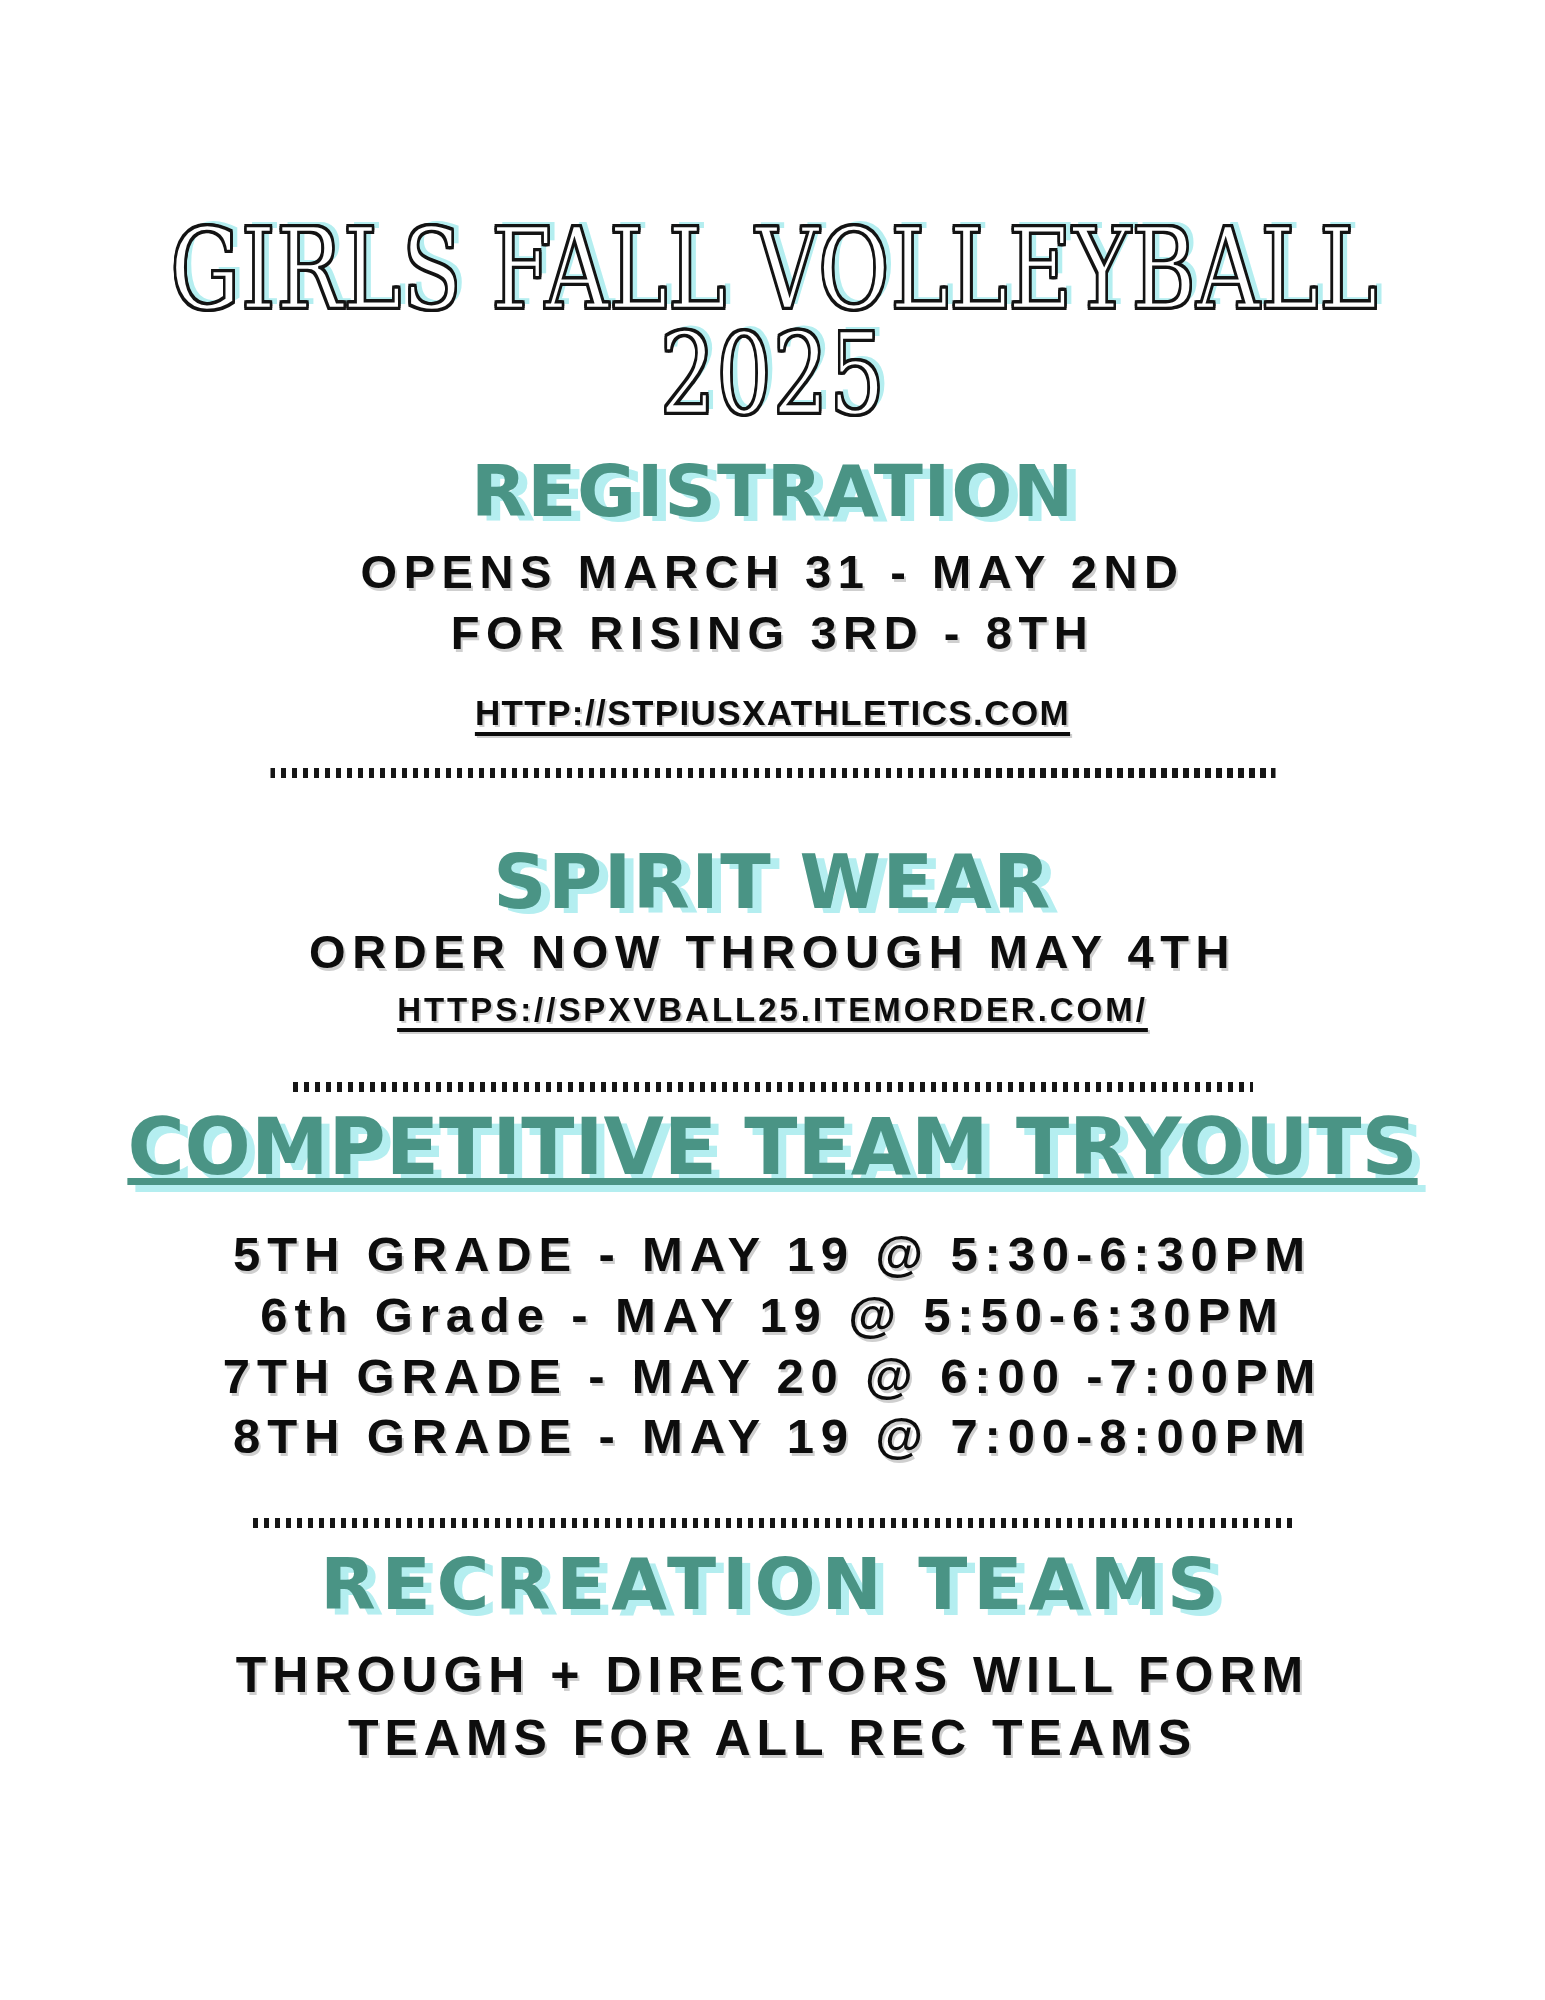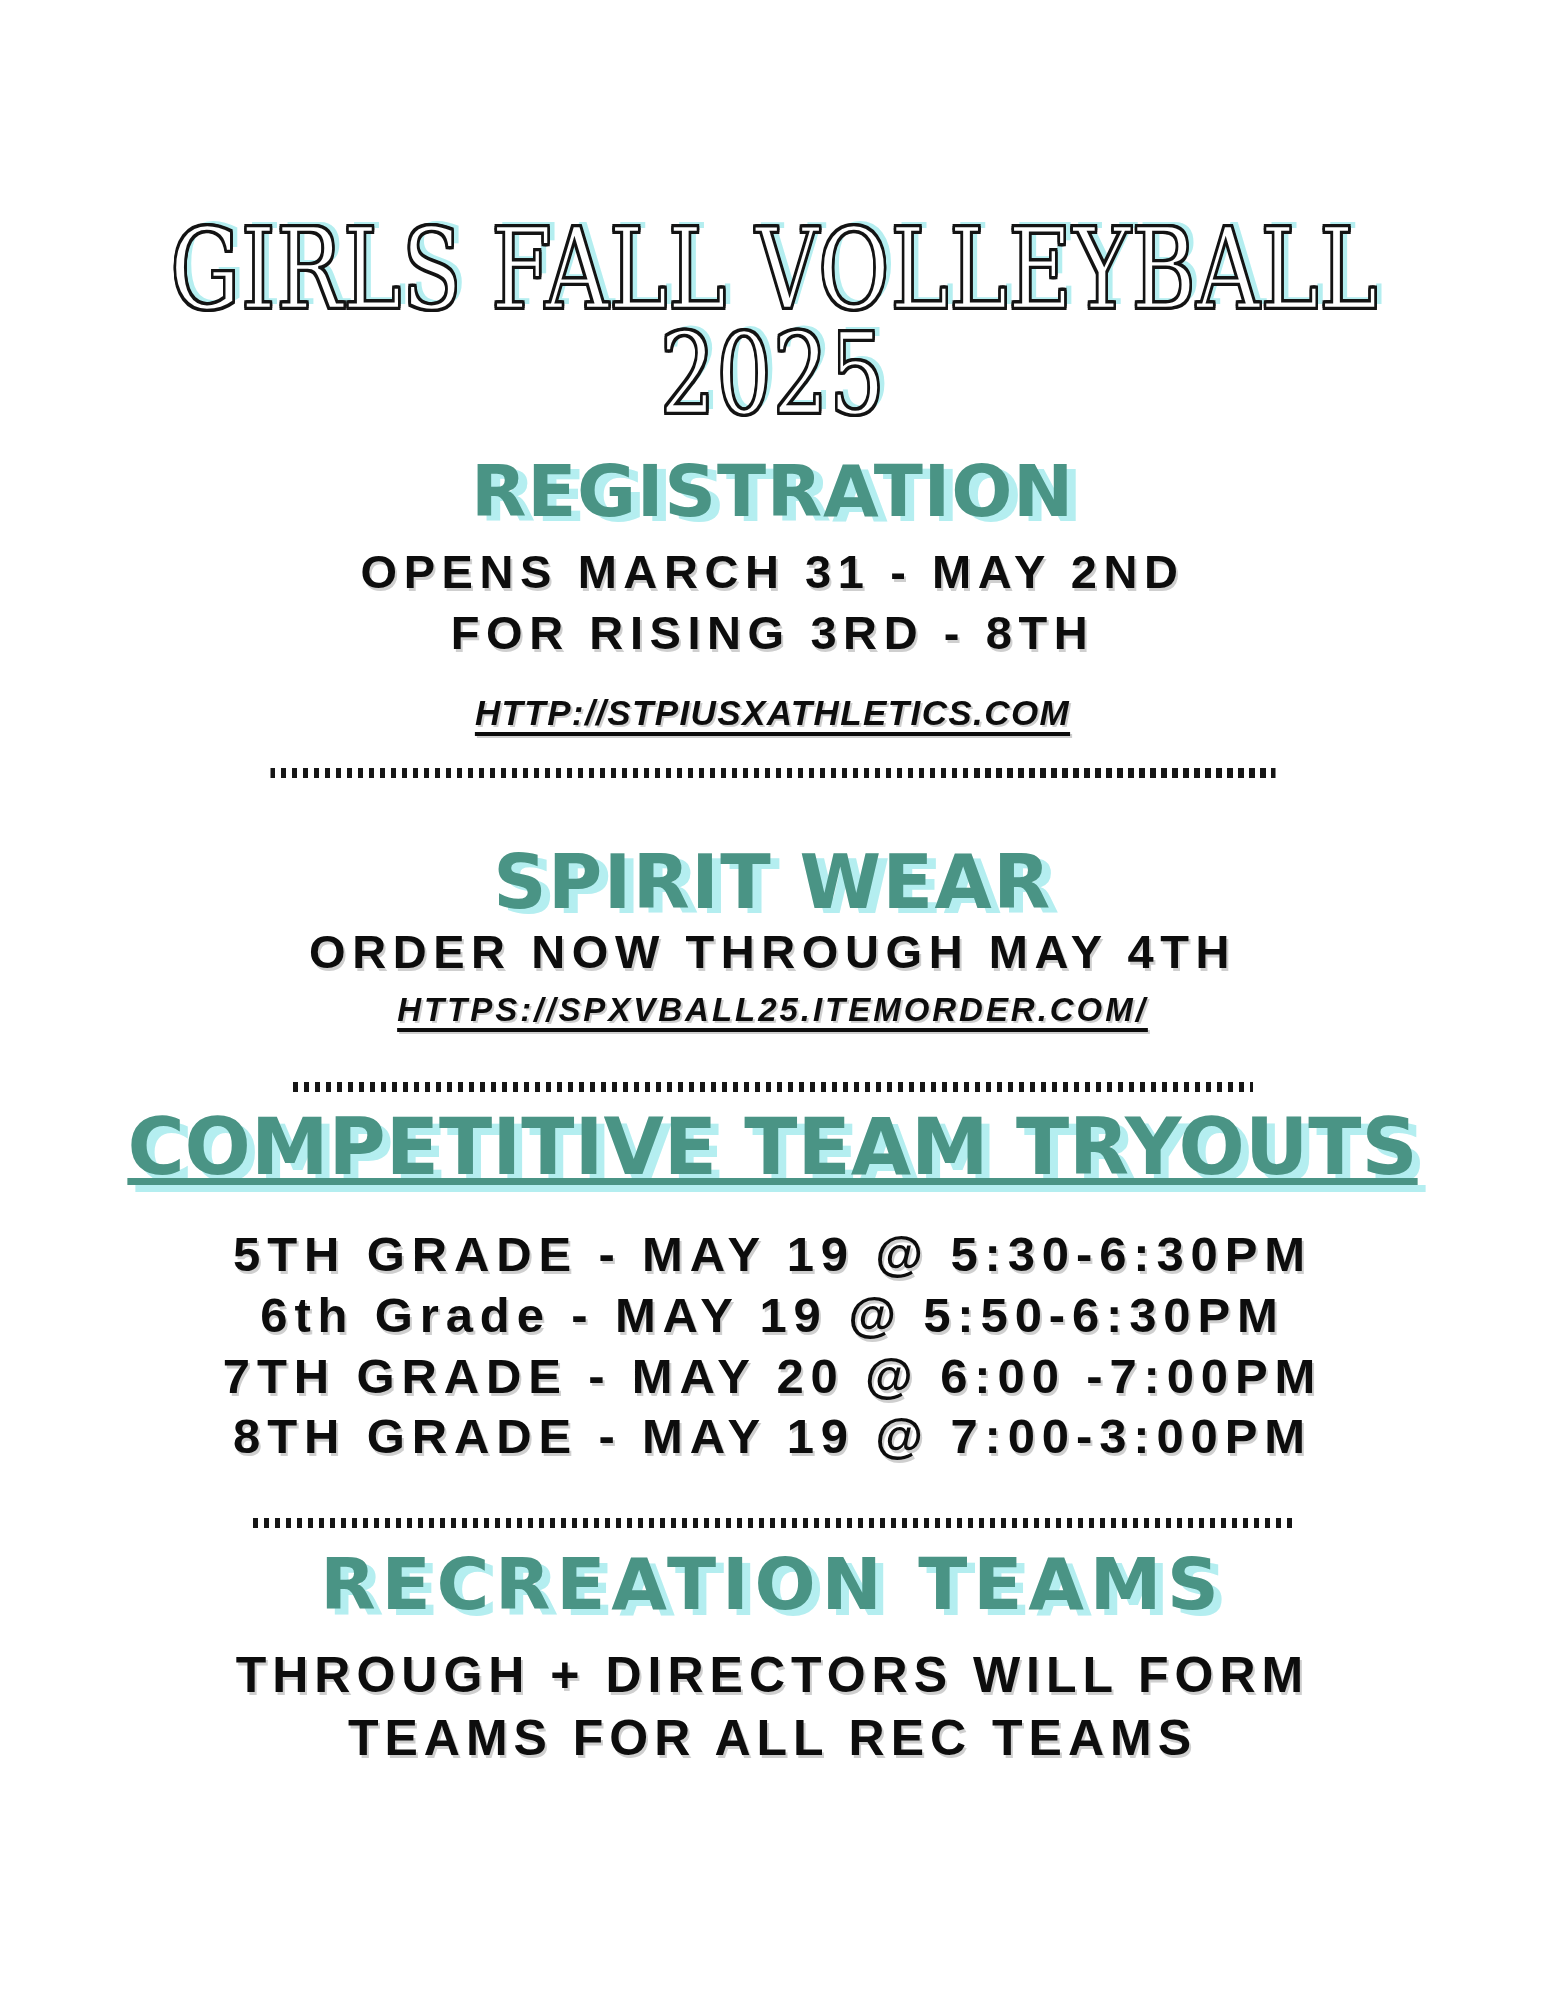--- a/index.html
+++ b/index.html
@@ -67,21 +67,20 @@
   
   .url{
     display:inline-block;
     font-weight:bold;color:var(--ink);
     text-decoration:underline;
     text-decoration-thickness:4px;
     text-underline-offset:7px;
     text-shadow:2px 2px 0 var(--gray-shadow);
     white-space:nowrap;
     cursor:pointer;
-    font-style:italic;
   }
   .pos-reg-url{top:695px;font-size:35px;letter-spacing:0.04em;}
   .pos-spirit-url{top:993px;font-size:33px;letter-spacing:0.09em;}
 
   
   .divider{
     position:absolute;left:50%;transform:translateX(-50%);
     height:10px;
     background:repeating-linear-gradient(90deg,#161616 0 5px,transparent 5px 11px);
   }
@@ -126,21 +125,21 @@
 
   <div class="divider pos-div2"></div>
 
   <div class="sec pos-comp-h">
     <span class="teal-h h-comp">COMPETITIVE TEAM TRYOUTS</span>
   </div>
   <div class="sec grades">
     <div class="body-line">5TH GRADE - MAY 19 @ 5:30-6:30PM</div>
     <div class="body-line">6th Grade - MAY 19 @ 5:50-6:30PM</div>
     <div class="body-line">7TH GRADE - MAY 20 @ 6:00 -7:00PM</div>
-    <div class="body-line">8TH GRADE - MAY 19 @ 7:00-3:00PM</div>
+    <div class="body-line">8TH GRADE - MAY 19 @ 7:00-8:00PM</div>
   </div>
 
   <div class="divider pos-div3"></div>
 
   <div class="sec pos-rec-h">
     <span class="teal-h h-rec">RECREATION TEAMS</span>
   </div>
   <div class="sec coach-lines">
     <div class="body-line">THROUGH + DIRECTORS WILL FORM</div>
     <div class="body-line">TEAMS FOR ALL REC TEAMS</div>

